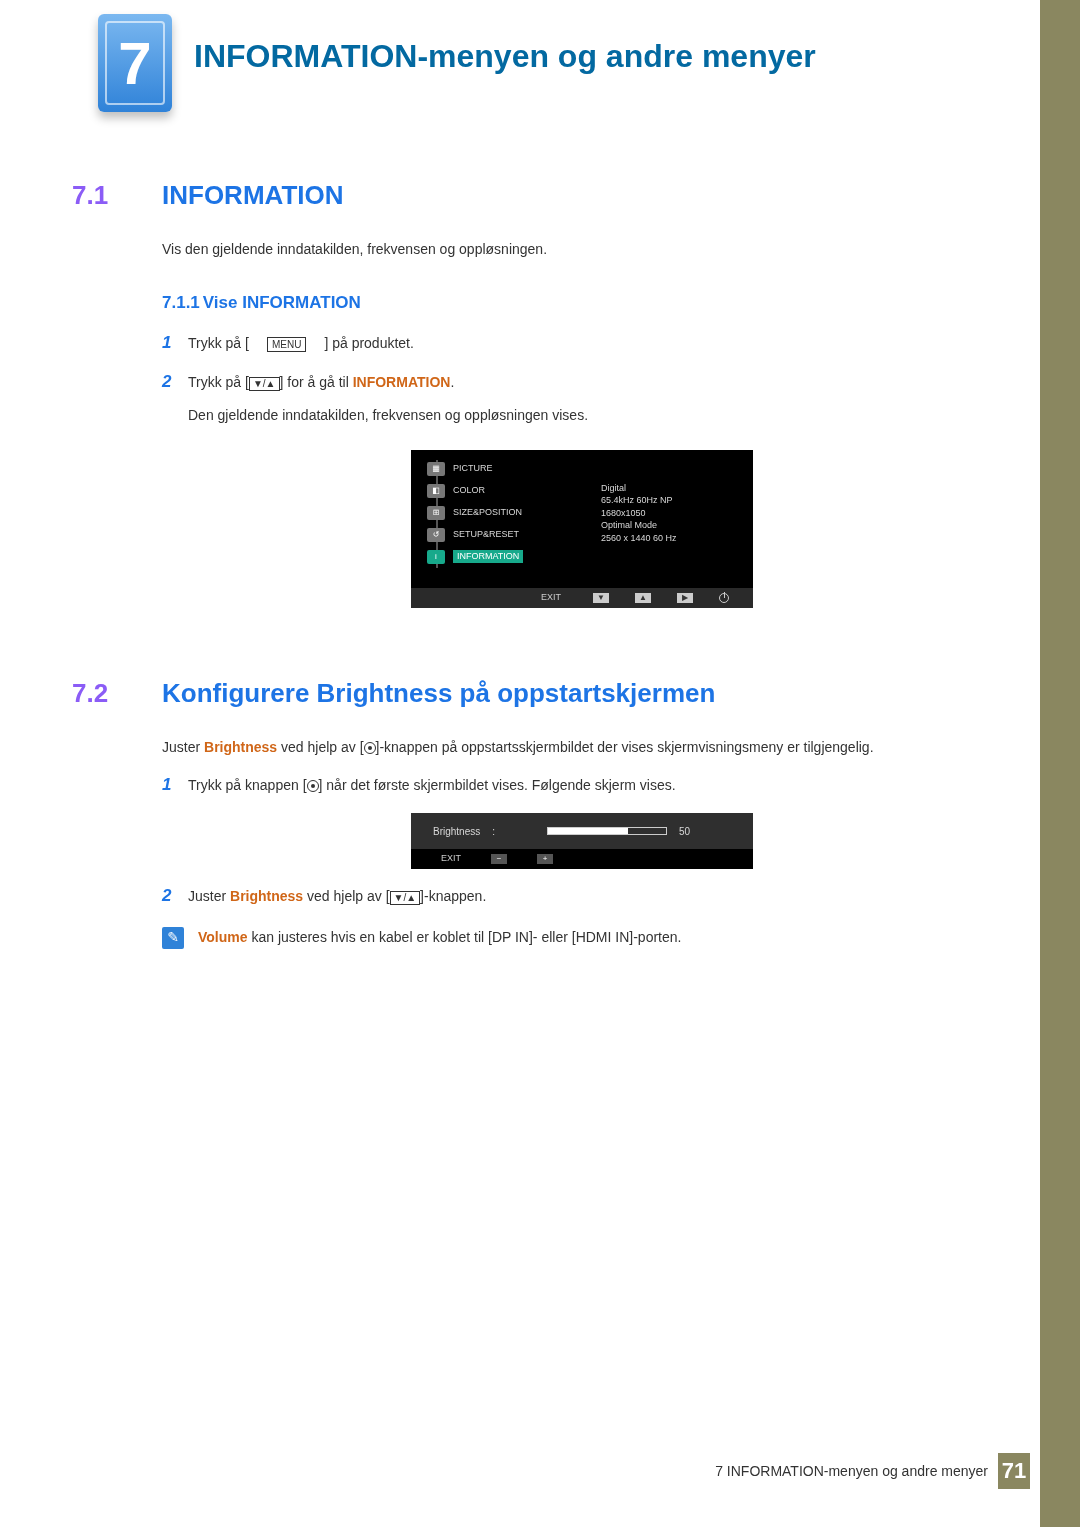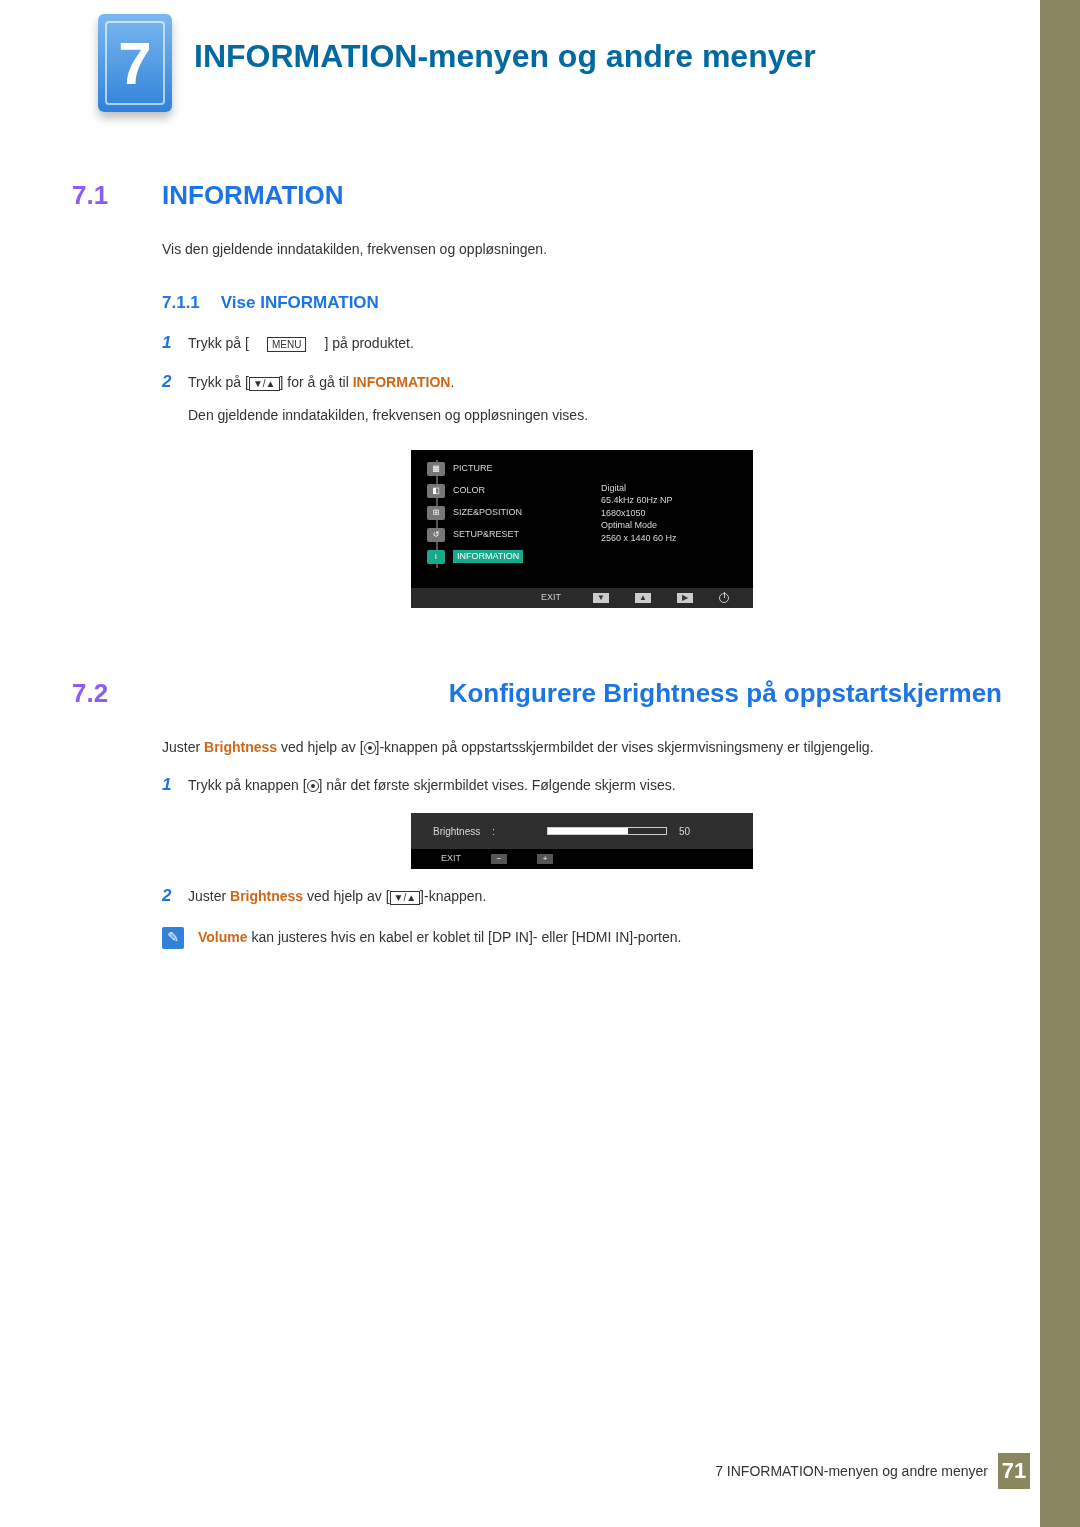--- a/index.html
+++ b/index.html
@@ -14,21 +14,21 @@
   .chapter-badge .inner { width: 60px; height: 84px; border: 2px solid rgba(255,255,255,.6); border-radius: 4px;
     display: flex; align-items: center; justify-content: center; color: #fff; font-size: 60px; font-weight: bold; }
   .chapter-title { position: absolute; top: 38px; left: 194px; color: #0369a1; font-size: 32px; font-weight: bold; }
 
   
   .content { position: absolute; top: 180px; left: 72px; width: 930px; }
   .sec { display: flex; align-items: baseline; gap: 18px; }
   .sec-num { color: #8b5cf6; font-size: 26px; font-weight: bold; width: 72px; }
   .sec-title { color: #1d74e5; font-size: 26px; font-weight: bold; }
   .sec-body { margin-left: 90px; margin-top: 28px; font-size: 14px; line-height: 1.5; }
-  .subsec { display: flex; gap: 21px; margin-top: 30px; }
+  .subsec { display: flex; gap: 3px; margin-top: 30px; }
   .subsec-num { color: #1d74e5; font-size: 17px; font-weight: bold; }
   .subsec-title { color: #1d74e5; font-size: 17px; font-weight: bold; }
 
   .step { display: flex; gap: 10px; margin-top: 14px; align-items: baseline; }
   .step-num { color: #1d74e5; font-style: italic; font-weight: bold; font-size: 17px; width: 16px; }
   .step-text { font-size: 14px; }
   .step-text .k-b { color: #d06618; font-weight: bold; }
   .step-text .menu-box { border: 1px solid #333; font-size: 10px; padding: 1px 4px; margin: 0 18px; }
   .step-text .arrows { display: inline-block; font-size: 10px; border: 1px solid #333; padding: 0 3px; line-height: 12px; }
   .step-text .ring { display: inline-block; width: 12px; height: 12px; border: 1px solid #333; border-radius: 50%; position: relative; top: 2px; }
@@ -142,21 +142,21 @@
         <div class="bottombar">
           <span class="exit">EXIT</span>
           <span class="biconsq">▼</span>
           <span class="biconsq">▲</span>
           <span class="biconsq">▶</span>
           <span class="pow"></span>
         </div>
       </div>
     </div>
 
-    <div class="sec" style="margin-top:70px;justify-content:space-between;">
+    <div class="sec" style="margin-top:70px;">
       <div class="sec-num">7.2</div>
       <div class="sec-title">Konfigurere Brightness på oppstartskjermen</div>
     </div>
     <div class="sec-body">
       <div class="step-text">
         <span>Juster </span><span class="k-b">Brightness</span><span> ved hjelp av [</span><span class="ring"></span><span>]-knappen på oppstartsskjermbildet der vises skjermvisningsmeny er tilgjengelig.</span>
       </div>
 
       <div class="step">
         <div class="step-num">1</div>

